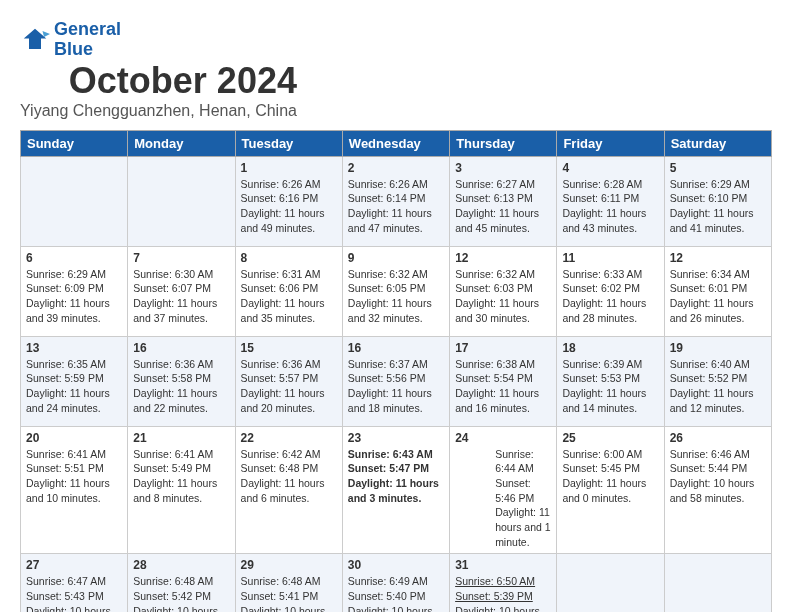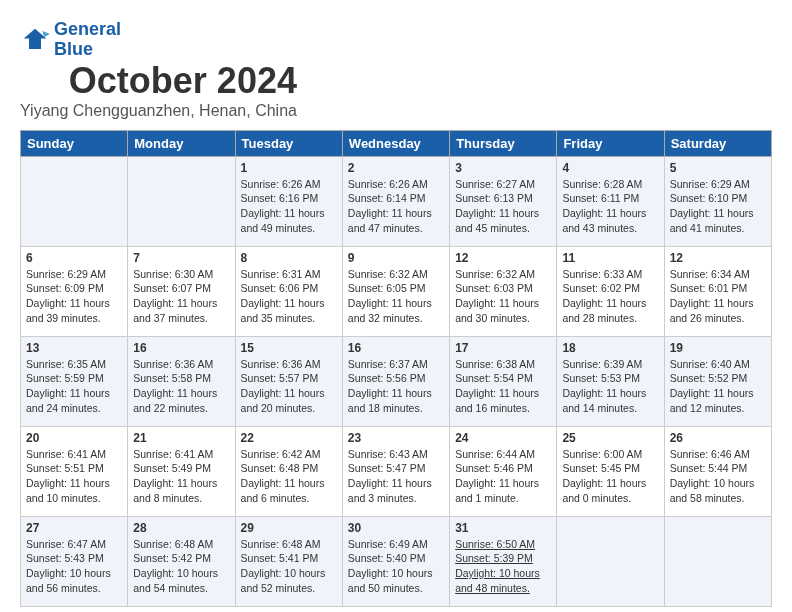--- a/index.html
+++ b/index.html
@@ -257,27 +257,27 @@
 Daylight: 11 hours and 8 minutes.</div>
         </td>
         <td>
           <span class="day-num">22</span>
           <div class="cell-info" style="white-space: pre-line;">Sunrise: 6:42 AM
 Sunset: 6:48 PM
 Daylight: 11 hours and 6 minutes.</div>
         </td>
         <td>
           <span class="day-num">23</span>
-          <div class="cell-info" style="white-space: pre-line;">Sunrise: 6:43 AM
+          <div class="cell-info" style="white-space: pre-line; font-weight: bold;">Sunrise: 6:43 AM
 Sunset: 5:47 PM
 Daylight: 11 hours and 3 minutes.</div>
         </td>
         <td>
           <span class="day-num">24</span>
-          <div class="cell-info" style="white-space: pre-line;">Sunrise: 6:44 AM
+          <div class="cell-info" style="white-space: pre-line; margin-left: 40px;">Sunrise: 6:44 AM
 Sunset: 5:46 PM
 Daylight: 11 hours and 1 minute.</div>
         </td>
         <td>
           <span class="day-num">25</span>
           <div class="cell-info" style="white-space: pre-line;">Sunrise: 6:00 AM
 Sunset: 5:45 PM
 Daylight: 11 hours and 0 minutes.</div>
         </td>
         <td>

